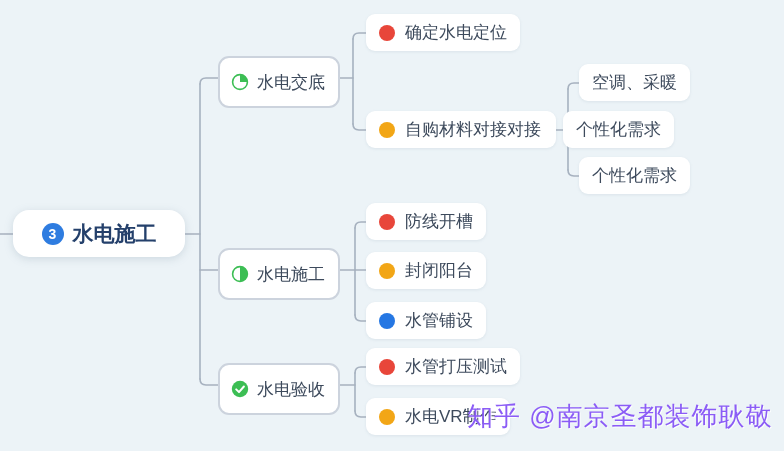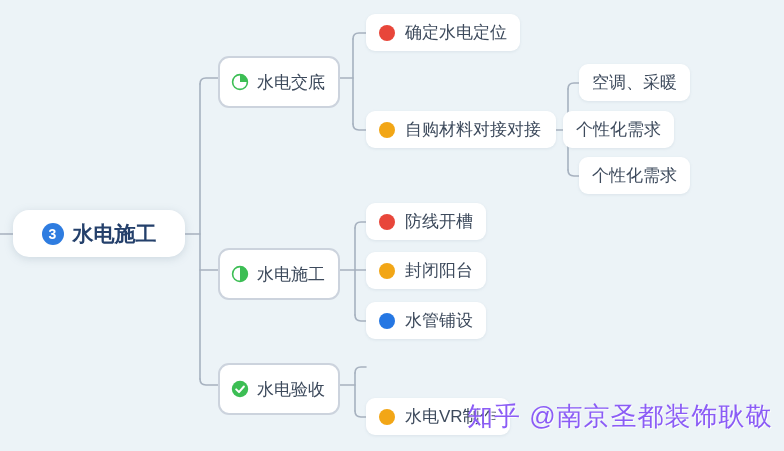--- a/index.html
+++ b/index.html
@@ -132,20 +132,24 @@
   </div>
   <div class="node leaf" style="left:366px;top:252px;">
     <span class="dot" style="background: rgb(242, 166, 22);"></span>
     <span class="label">封闭阳台</span>
   </div>
   <div class="node leaf" style="left:366px;top:302px;">
     <span class="dot" style="background: rgb(37, 119, 227);"></span>
     <span class="label">水管铺设</span>
   </div>
 
+  <div class="node leaf" style="left:366px;top:348px;">
+    <span class="dot" style="background: rgb(232, 70, 58);"></span>
+    <span class="label">水管打压测试</span>
+  </div>
   <div class="node leaf" style="left:366px;top:398px;">
     <span class="dot" style="background: rgb(242, 166, 22);"></span>
     <span class="label">水电VR制作</span>
   </div>
 
   <div class="watermark">知乎 @南京圣都装饰耿敬</div>
 
 </div>
 
 </body></html>

